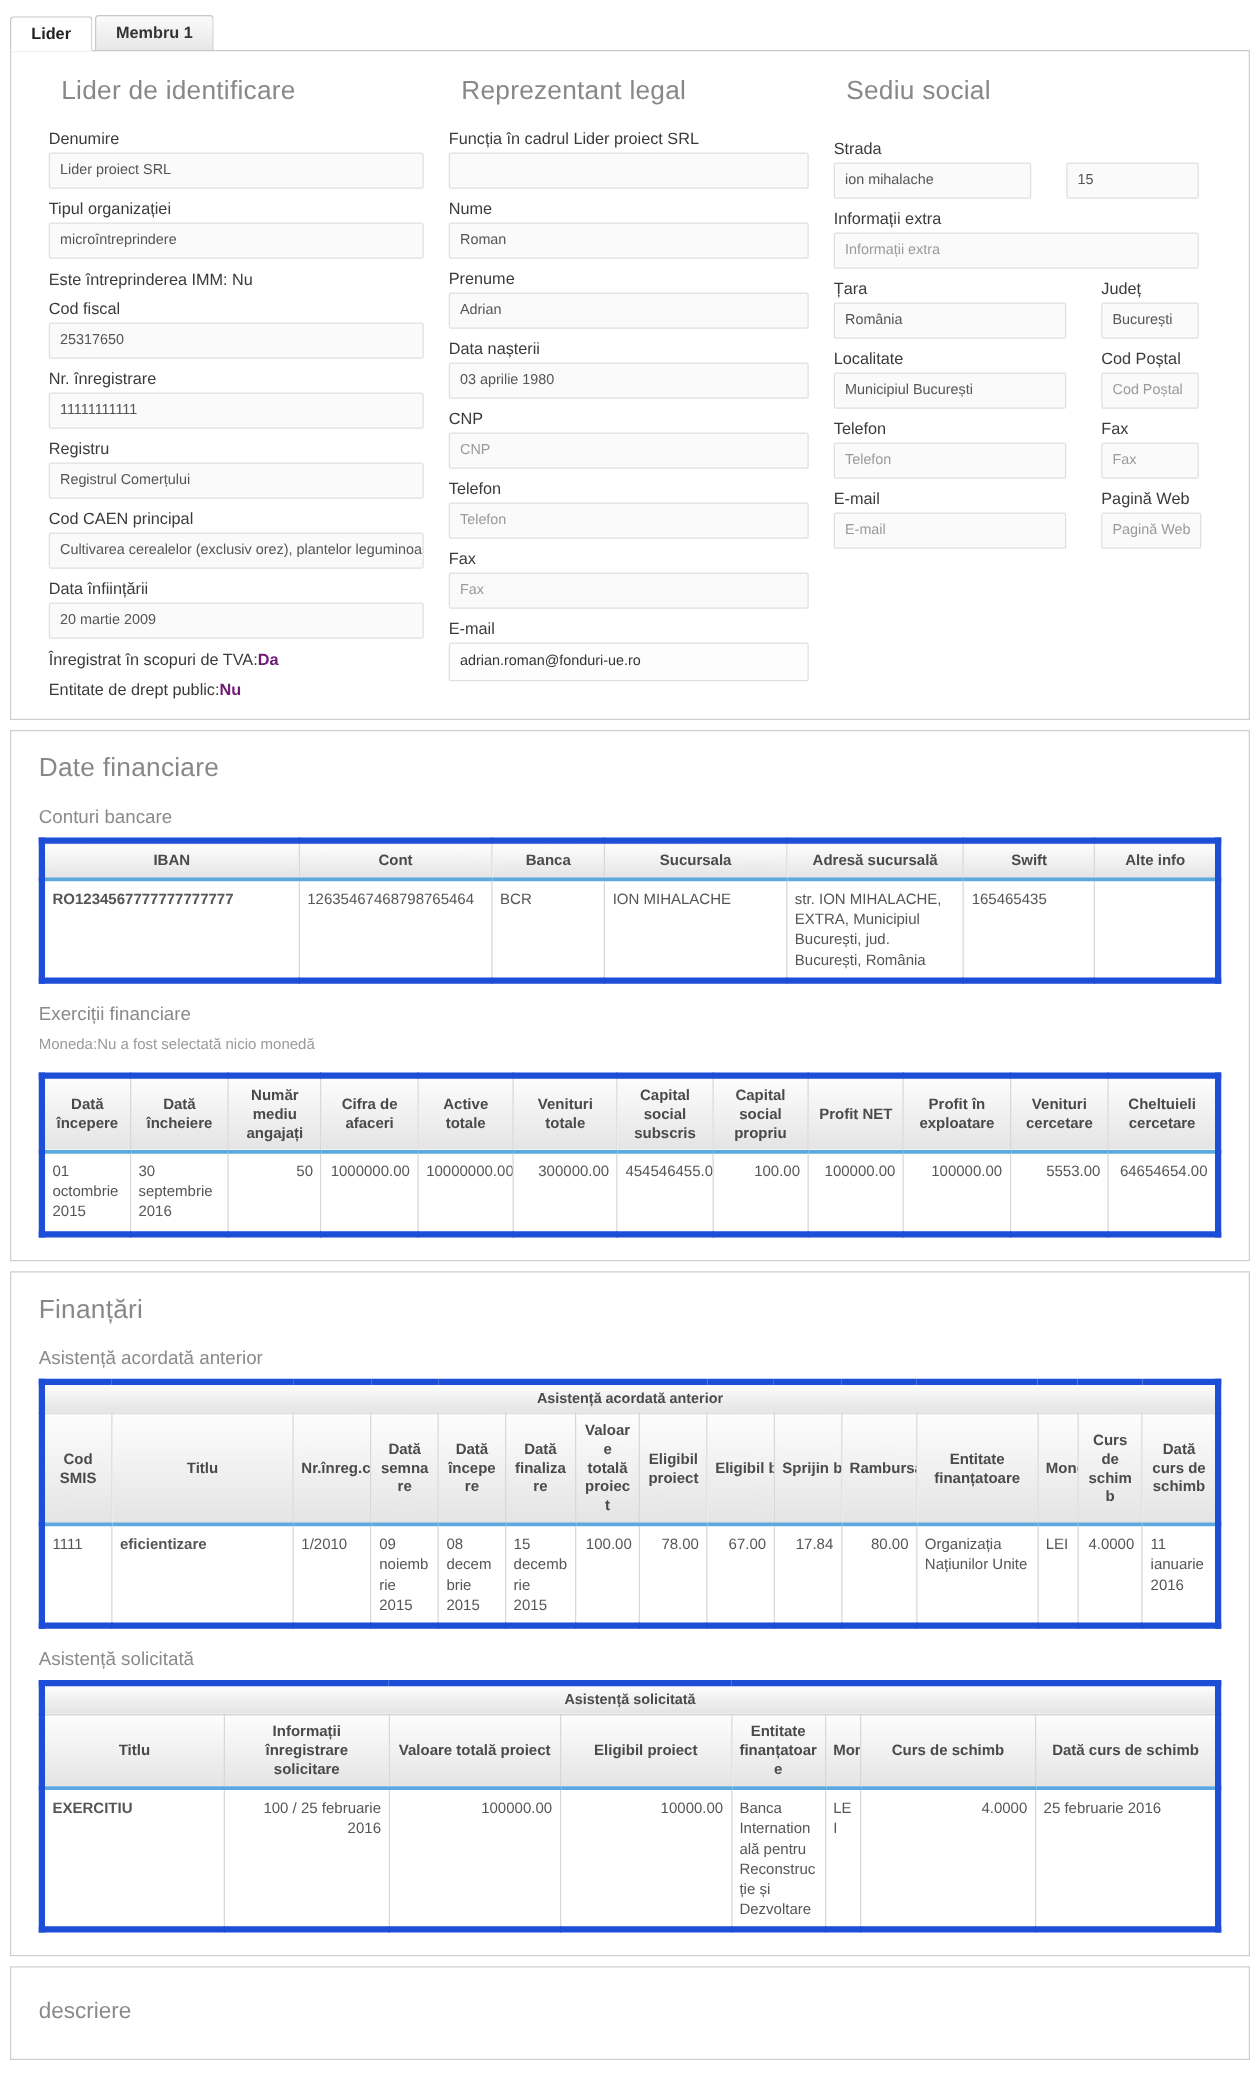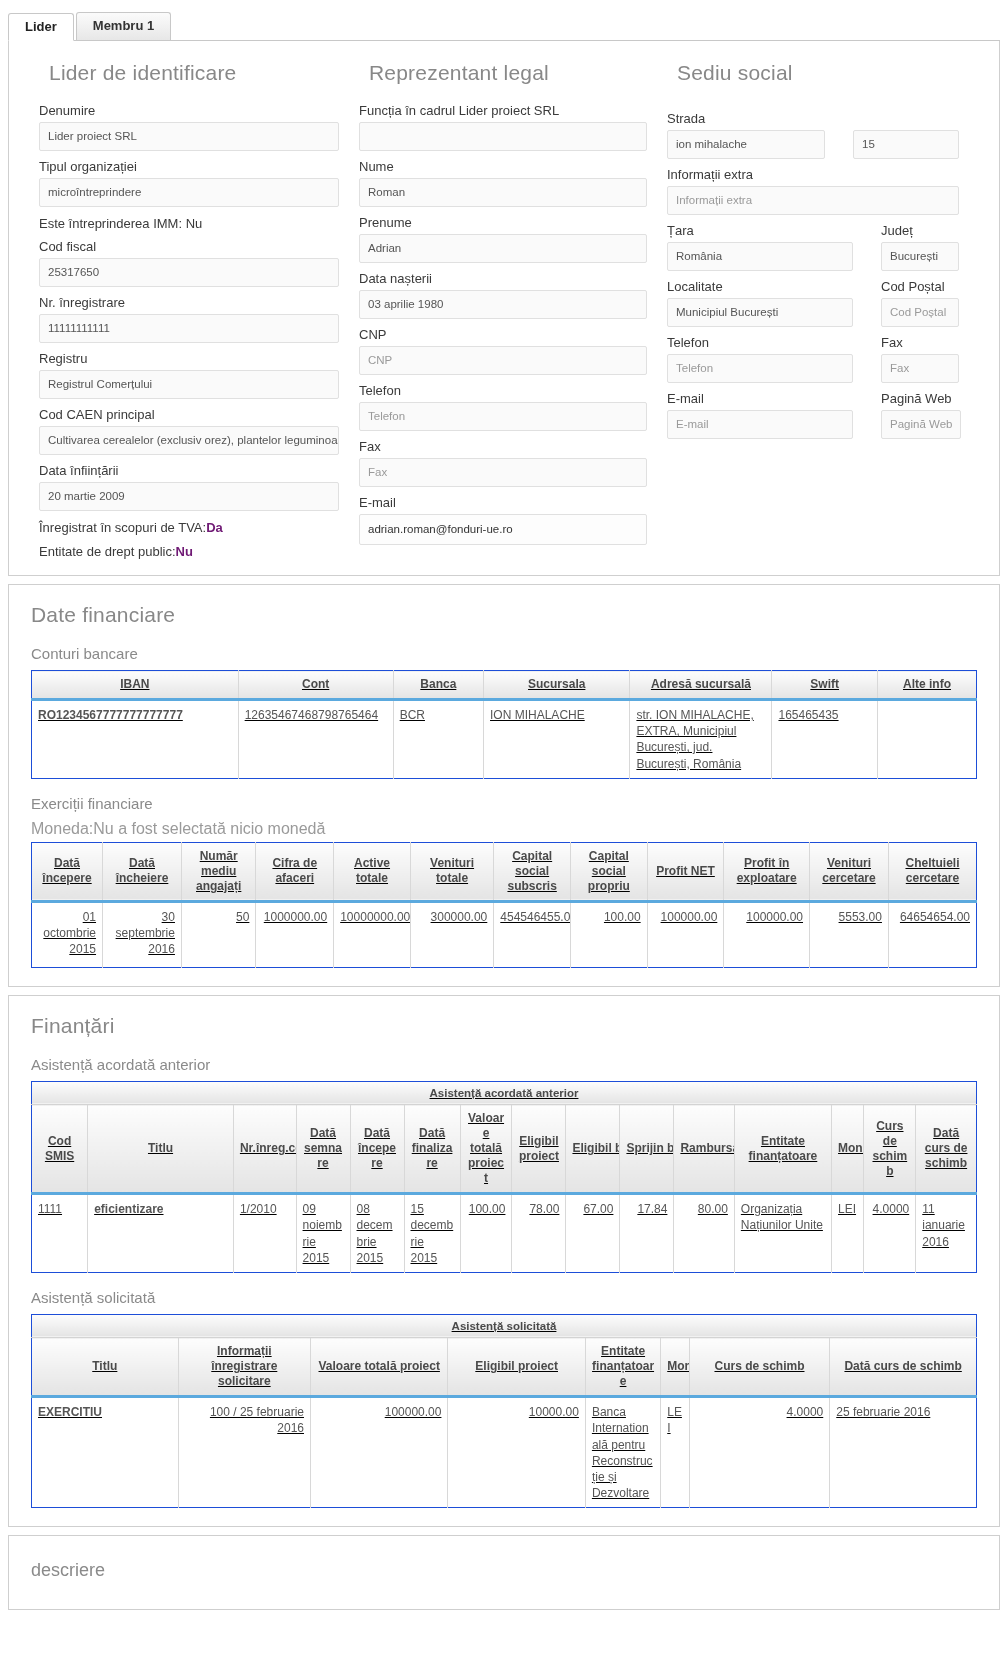--- a/index.html
+++ b/index.html
@@ -59,23 +59,23 @@
     margin: 0 0 18px 10px;
     letter-spacing: .2px;
   }
   .h2 {
     font-size: 15px;
     font-weight: normal;
     color: #8a8a8a;
     margin: 16px 0 8px 10px;
   }
   .sub-note {
-    font-size: 16px;
+    font-size: 12px;
     color: #9a9a9a;
-    margin: 0 0 4px 10px;
+    margin: 0 0 16px 10px;
   }
 
   
   .cols {
     display: flex;
     gap: 0;
     padding: 0 8px;
   }
   .col { padding: 0 10px; }
   .col-1 { width: 320px; }
@@ -117,23 +117,22 @@
   .row2 > .c { flex: 1 1 auto; }
   .row2 > .c.narrow { width: 106px; flex: 0 0 106px; }
   .row2 > .c.wide { width: 186px; flex: 0 0 186px; }
 
   
   .tblwrap { margin: 0 10px 4px 10px; }
   table.grid {
     border-collapse: collapse;
     width: 100%;
     table-layout: fixed;
-    border: 1px solid #1d4ed8;
+    border: 5px solid #1d4ed8;
     background: #fff;
-    text-decoration: underline;
   }
   table.grid th, table.grid td {
     border-right: 1px solid #d8d8d8;
     padding: 6px 6px;
     font-size: 12px;
     vertical-align: top;
     overflow: hidden;
     white-space: normal;
     word-break: break-word;
   }
@@ -154,21 +153,21 @@
     color: #4a4a4a;
     padding: 4px 6px;
   }
   table.grid thead tr.lastheadrow th { border-bottom: 3px solid #5ba9de; }
   table.grid tbody td { color: #555; border-top: none; line-height: 1.35; }
   table.grid tbody tr { background: #fff; }
   td.num { text-align: right; }
   td.bold { font-weight: bold; color:#333; }
   .rowtall td { height: 76px; }
   .rowtall2 td { height: 58px; }
-  .rowtall3 td { height: 66px; text-align: right; }
+  .rowtall3 td { height: 66px; }
   .rowtall4 td { height: 92px; }
 
   .desc-text {
     font-size: 18px;
     color: #8a8a8a;
     margin: 6px 0 4px 10px;
   }
   .bottompad { height: 10px; }
 </style>
 </head>

